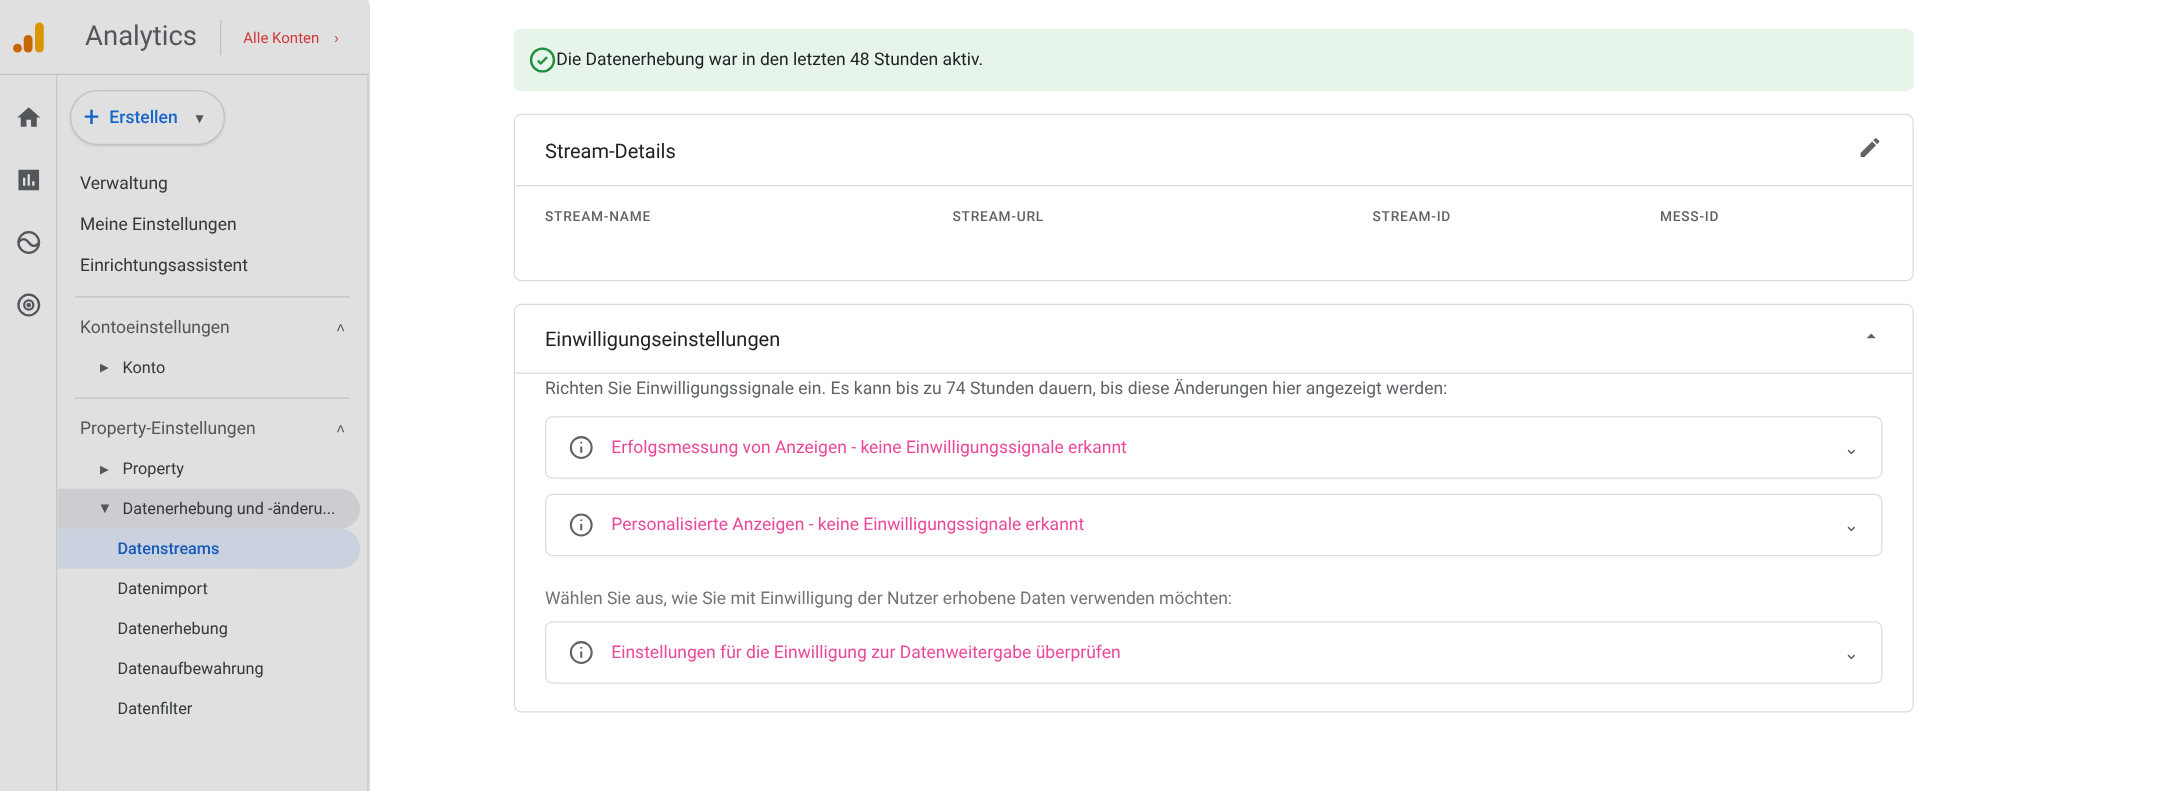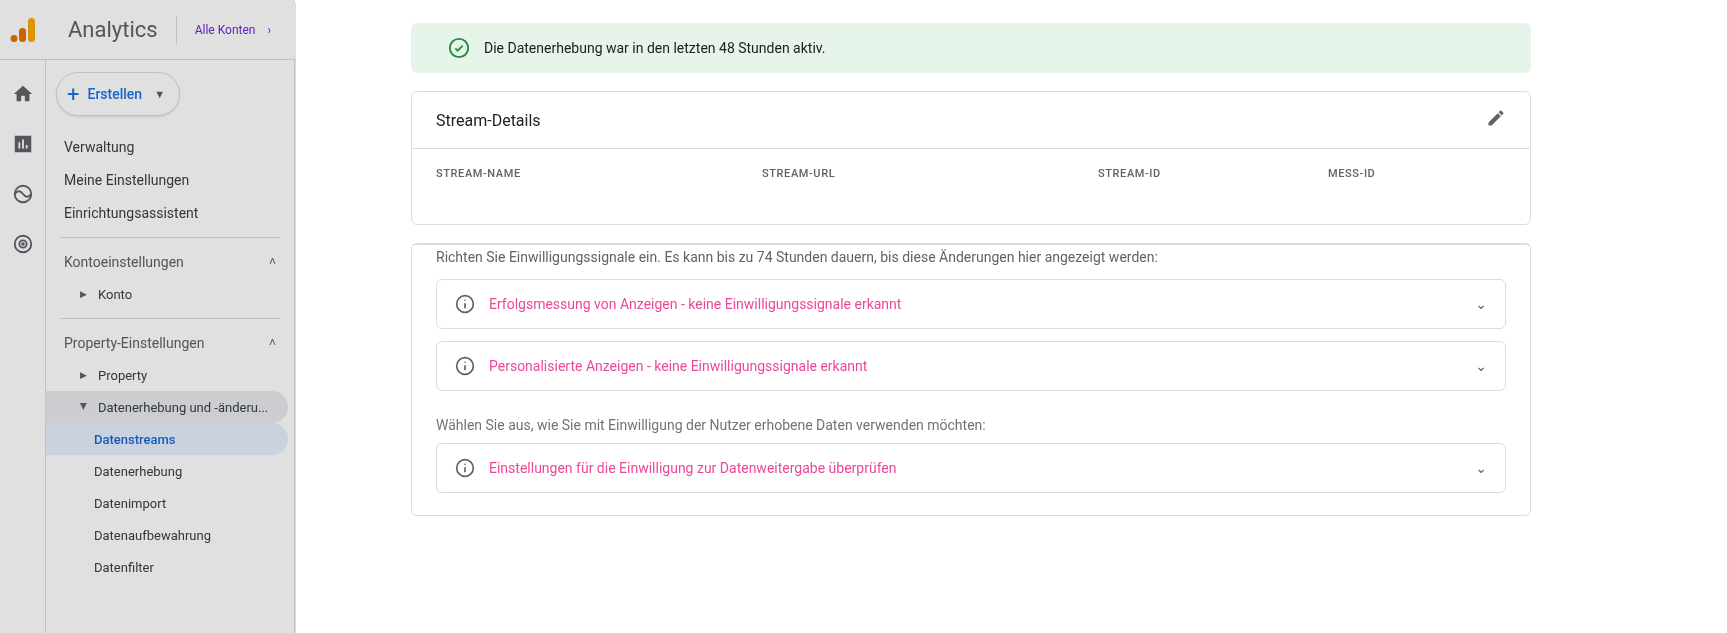--- a/index.html
+++ b/index.html
@@ -7,21 +7,21 @@
 
   
   .dimmer { position: absolute; top: 0; left: 0; width: 295px; height: 100%; background: rgba(0,0,0,0.12); pointer-events: none; z-index: 5; }
 
   
   .header { display: flex; align-items: center; height: 60px; border-bottom: 1px solid #dadce0; padding: 0 8px; position: relative; }
   .header .logo-wrap { display: flex; align-items: center; gap: 28px; padding-left: 0; }
   .header .logo-svg { width: 32px; height: 32px; }
   .header .product { font-size: 22px; color: #5f6368; font-weight: 400; }
   .header .divider-v { width: 1px; height: 28px; background: #dadce0; margin: 0 18px; }
-  .header .acct-link { font-size: 12px; color: #6d28d9; display: flex; align-items: center; gap: 12px; }
+  .header .acct-link { font-size: 12px; color: #ef4444; display: flex; align-items: center; gap: 12px; }
 
   
   .rail { position: absolute; top: 60px; left: 0; width: 46px; height: calc(100% - 60px); border-right: 1px solid #dadce0; display: flex; flex-direction: column; align-items: center; padding-top: 22px; gap: 26px; background:#fff; }
   .rail-icon { width: 24px; height: 24px; display: flex; align-items: center; justify-content: center; color: #5f6368; }
 
   
   .sidebar { position: absolute; top: 60px; left: 46px; width: 249px; height: calc(100% - 60px); border-right: 1px solid #dadce0; background: #fff; padding-top: 12px; overflow-y: auto; }
   .create-btn { display: inline-flex; align-items: center; gap: 8px; margin-left: 10px; height: 44px; padding: 0 14px 0 10px; border-radius: 22px; background: #fff; border: 1px solid #dadce0; box-shadow: 0 1px 2px rgba(60,64,67,.15); color: #1a73e8; font-size: 14px; font-weight: 500; cursor: pointer; }
   .create-btn .plus { font-size: 22px; font-weight: 400; }
   .create-btn .chev { color: #5f6368; font-size: 11px; margin-left: 4px; }
@@ -34,21 +34,21 @@
   .nav-sub.expanded .tri { transform: rotate(90deg); display:inline-block; }
   .nav-sub.active-parent { background:#e8eaed; border-radius: 0 16px 16px 0; margin-right:6px; }
   .nav-leaf { display: flex; align-items: center; height: 32px; padding-left: 48px; font-size: 13px; color:#3c4043; cursor:pointer; }
   .nav-leaf.active { background:#e8f0fe; color:#1967d2; font-weight:500; border-radius: 0 16px 16px 0; margin-right:6px; }
   .nav-divider { height:1px; background:#dadce0; margin: 8px 14px; }
 
   
   .panel { position: absolute; top: 3px; left: 295px; right: 0; bottom: 0; background: #fff; border-left: 1px solid #dadce0; overflow-y: auto; padding: 20px 40px 40px 115px; }
   .page { max-width: 1120px; }
 
-  .banner { display: flex; align-items: center; gap: 14px; background: #e6f4ea; border-radius: 6px; padding: 14px 37px; margin-bottom: 18px; }
+  .banner { display: flex; align-items: center; background: #e6f4ea; border-radius: 6px; padding: 14px 12px; margin-bottom: 18px; }
   .banner .check { color: #1e8e3e; }
   .banner .msg { font-size: 14px; color: #202124; }
 
   .card { border: 1px solid #dadce0; border-radius: 6px; background: #fff; margin-bottom: 18px; }
   .card-header { display: flex; align-items: center; justify-content: space-between; padding: 16px 24px; text-align: right; }
   .card-title { font-size: 16px; color: #202124; font-weight: 400; }
   .edit-ic { color:#5f6368; cursor:pointer; }
   .card-sep { height:1px; background:#dadce0; }
   .detail-row { display: flex; padding: 18px 24px 44px 24px; }
   .detail-col { display:flex; flex-direction:column; gap:6px; }
@@ -146,22 +146,22 @@
   </div>
   <div class="nav-sub">
     <span class="tri">▶</span>
     <span>Property</span>
   </div>
   <div class="nav-sub expanded active-parent">
     <span class="tri">▶</span>
     <span>Datenerhebung und -änderu...</span>
   </div>
   <div class="nav-leaf active">Datenstreams</div>
+  <div class="nav-leaf">Datenimport</div>
   <div class="nav-leaf">Datenerhebung</div>
-  <div class="nav-leaf">Datenimport</div>
   <div class="nav-leaf">Datenaufbewahrung</div>
   <div class="nav-leaf">Datenfilter</div>
 </div>
 
 <div class="panel">
   <div class="page">
 
     <div class="banner">
       <svg class="check" width="22" height="22" viewBox="0 0 24 24" fill="none" stroke="#1e8e3e" stroke-width="2">
           <circle cx="12" cy="12" r="10"></circle>
@@ -190,20 +190,28 @@
         <div class="detail-col c3">
             <span class="detail-label">STREAM-ID</span>
           </div>
         <div class="detail-col">
             <span class="detail-label">MESS-ID</span>
           </div>
       </div>
     </div>
 
     <div class="card">
+      <div class="card-header">
+        <span class="card-title">Einwilligungseinstellungen</span>
+        <span class="collapse-chev">
+          <svg width="18" height="18" viewBox="0 0 24 24" fill="#5f6368">
+              <path d="M7 14l5-5 5 5z"></path>
+            </svg>
+        </span>
+      </div>
       <div class="card-sep"></div>
       <div class="consent-sub">Richten Sie Einwilligungssignale ein. Es kann bis zu 74 Stunden dauern, bis diese Änderungen hier angezeigt werden:</div>
 
       <div class="row-item">
         <div class="row-left">
           <svg class="info-ic" viewBox="0 0 24 24" fill="none" stroke="#5f6368" stroke-width="2">
               <circle cx="12" cy="12" r="10"></circle>
               <line x1="12" y1="11" x2="12" y2="17"></line>
               <circle cx="12" cy="7.5" r="1" fill="#5f6368" stroke="none"></circle>
             </svg>

